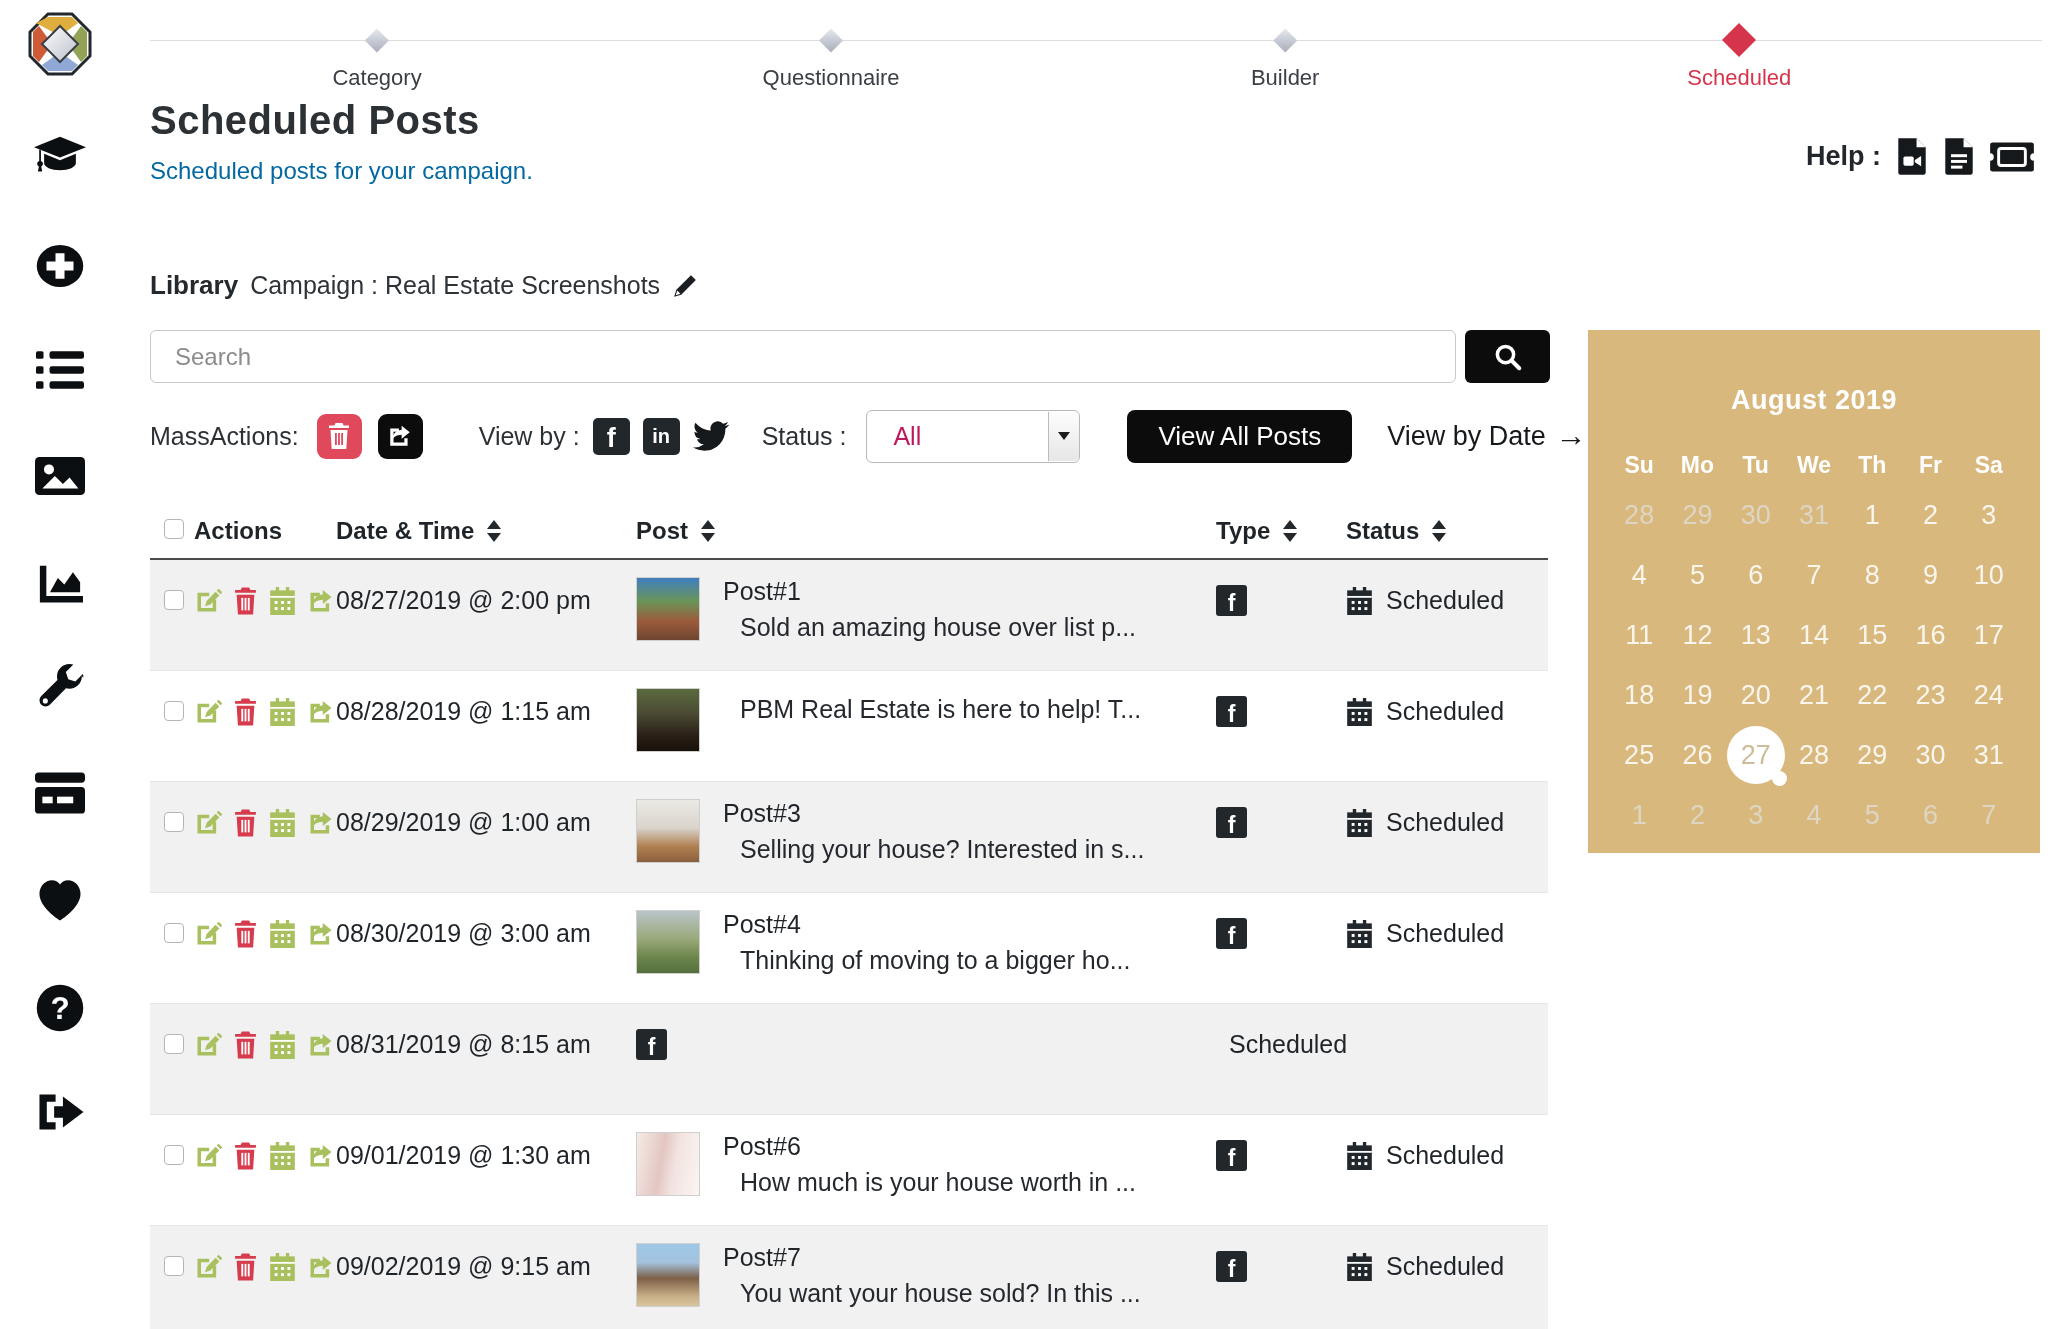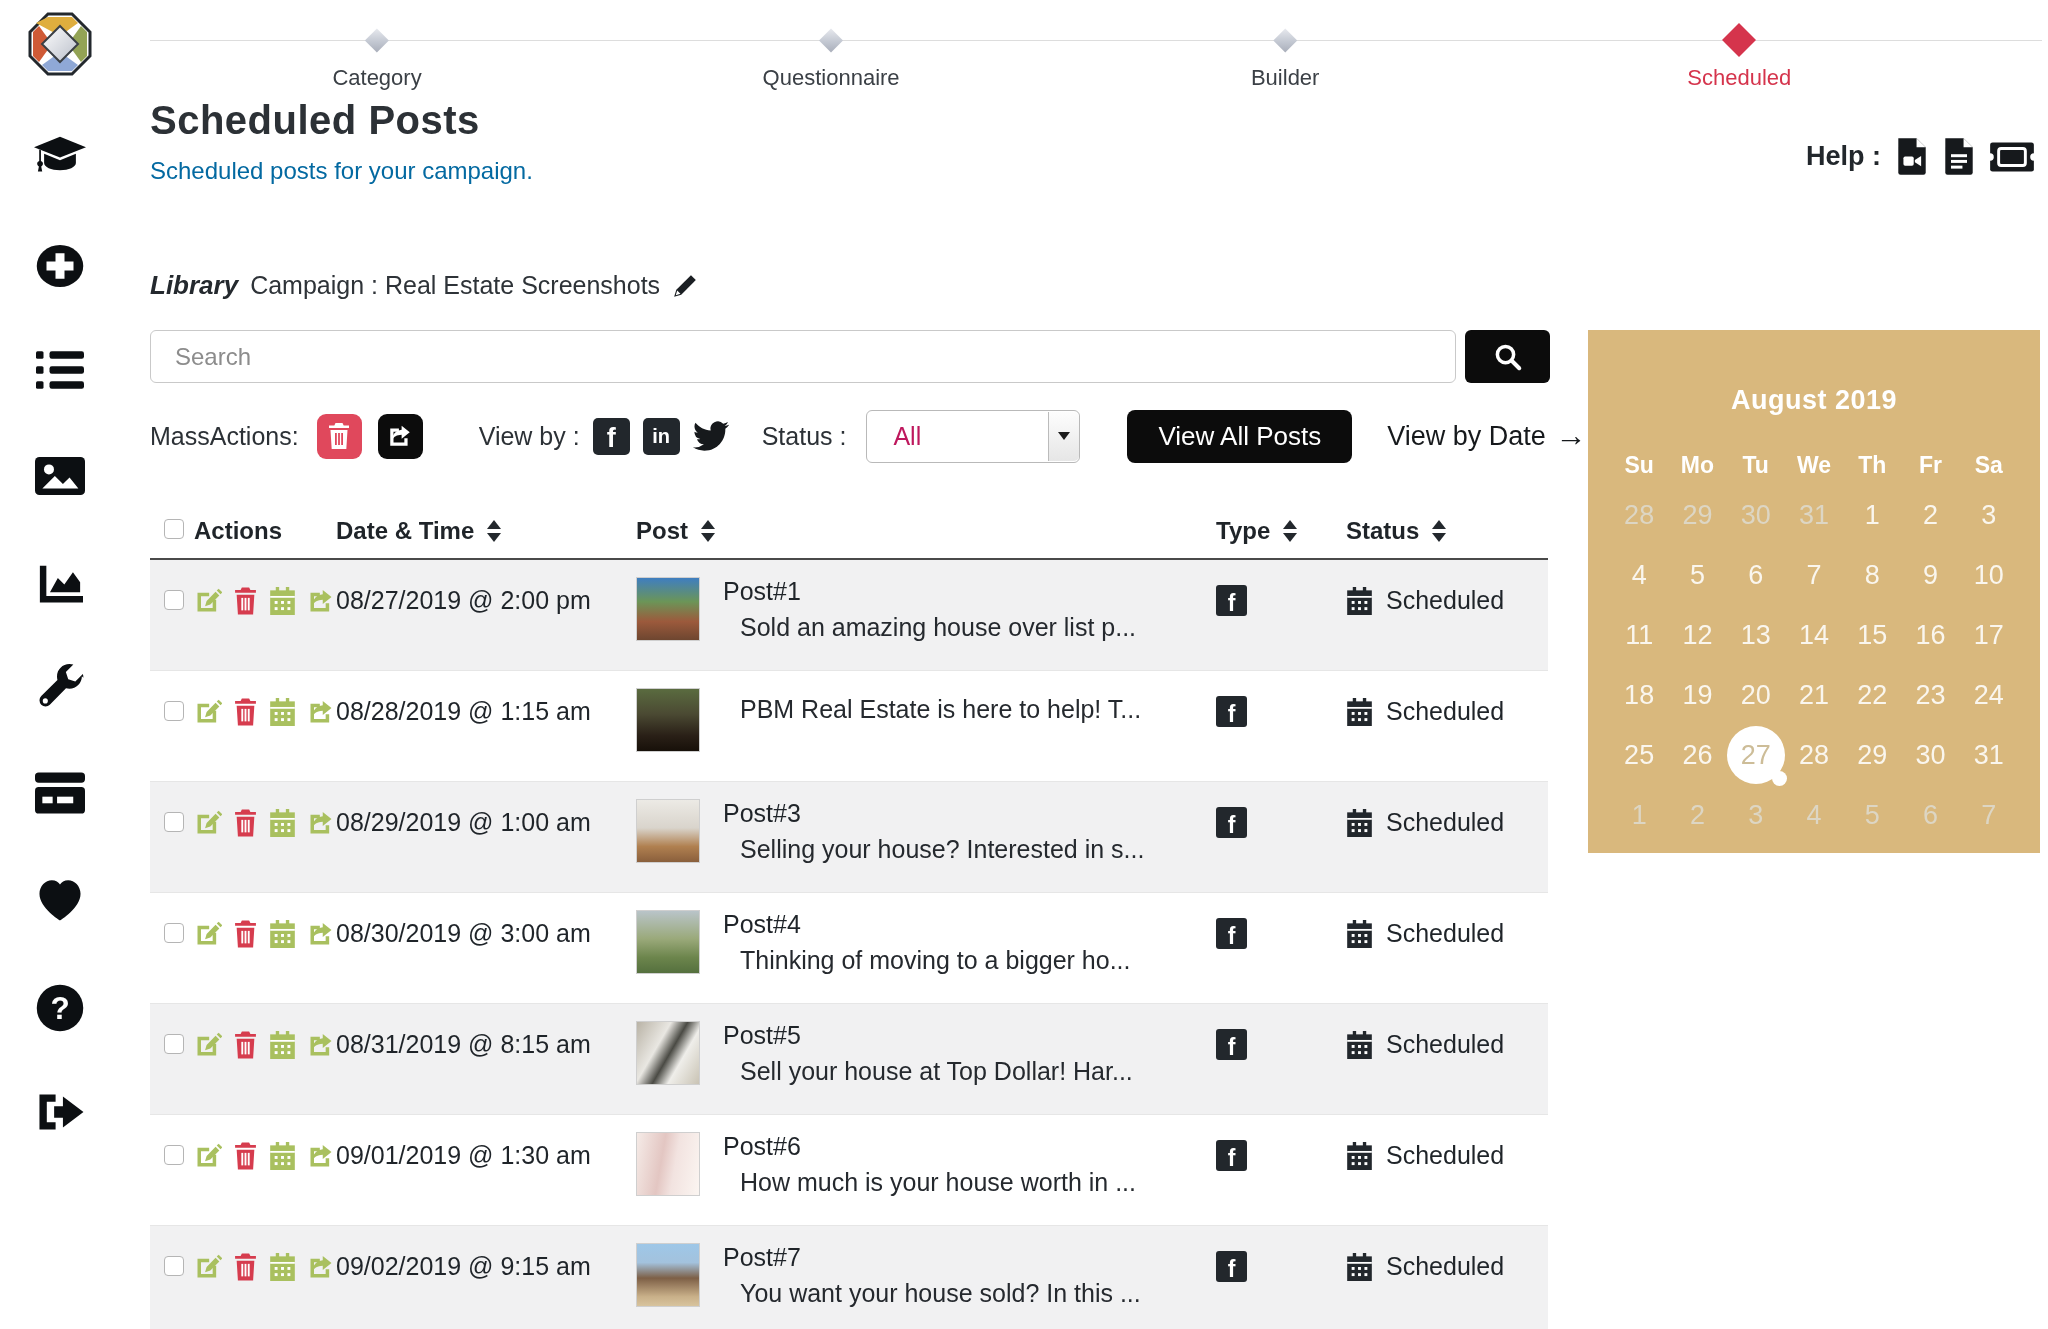--- a/index.html
+++ b/index.html
@@ -29,21 +29,21 @@
   
   .header-block{position:absolute;left:150px;top:98px;}
   .page-title{margin:0;font-size:40px;font-weight:800;color:#2c3136;letter-spacing:.5px;}
   .page-subtitle{margin-top:14px;font-size:24px;color:#0369a1;}
   .help{position:absolute;right:14px;top:138px;display:flex;align-items:center;gap:15px;}
   .help-label{font-size:27px;font-weight:800;color:#22272c;}
   .help svg{fill:#16191c;cursor:pointer;}
 
   
   .library{position:absolute;left:150px;top:270px;display:flex;align-items:center;gap:12px;}
-  .library-label{font-size:26px;font-weight:800;color:#24292e;font-style:italic;}
+  .library-label{font-size:26px;font-weight:800;color:#24292e;}
   .library-campaign{font-size:25px;color:#2e3338;}
   .library svg{cursor:pointer;}
 
   
   .search-row{position:absolute;left:150px;top:330px;width:1400px;height:53px;}
   .search-input{position:absolute;left:0;top:0;width:1306px;height:53px;box-sizing:border-box;
     border:1px solid #c9c9c9;border-radius:6px;padding:0 24px;font-size:24px;color:#333;outline:none;
     font-family:inherit;}
   .search-input::placeholder{color:#8c8c8c;}
   .search-btn{position:absolute;right:0;top:0;width:85px;height:53px;background:var(--dark);
@@ -658,27 +658,20 @@
           </svg>
         </span>
         <span>
           <svg width="28" height="28" viewBox="0 0 24 24" fill="#a9c05f">
             <path d="M3 5h8v3H6v10h10v-4h3v7H3z"></path>
             <path d="M13.5 2.5L21 8.5l-7.5 6v-3.6c-4.6.2-7 1.7-8.8 4.6.4-5.6 3.6-8.6 8.8-9.3z"></path>
           </svg>
         </span>
       </div>
       <div class="date">08/31/2019 @ 8:15 am</div>
-      <div class="post-cell">
-        <div class="thumb" style="background: linear-gradient(120deg, rgb(185, 179, 166) 0%, rgb(233, 231, 226) 35%, rgb(74, 74, 68) 52%, rgb(239, 238, 234) 68%, rgb(201, 195, 180) 100%);"></div>
-        <div>
-          <div class="post-title">Post#5</div>
-          <div class="post-excerpt">Sell your house at Top Dollar! Har...</div>
-        </div>
-      </div>
       <div class="type-cell">
         <span class="fb-badge">f</span>
       </div>
       <div class="status-cell">
         <svg width="27" height="28" viewBox="0 0 24 25" fill="#22272c">
           <rect x="6" width="3" height="5"></rect>
               <rect x="15" width="3" height="5"></rect>
           <path d="M1 3h22v22H1z"></path>
           <rect fill="#fff" x="1" y="8" width="22" height="1.6"></rect>
           <rect fill="#fff" x="5" y="12.5" width="2.6" height="2.6"></rect>

